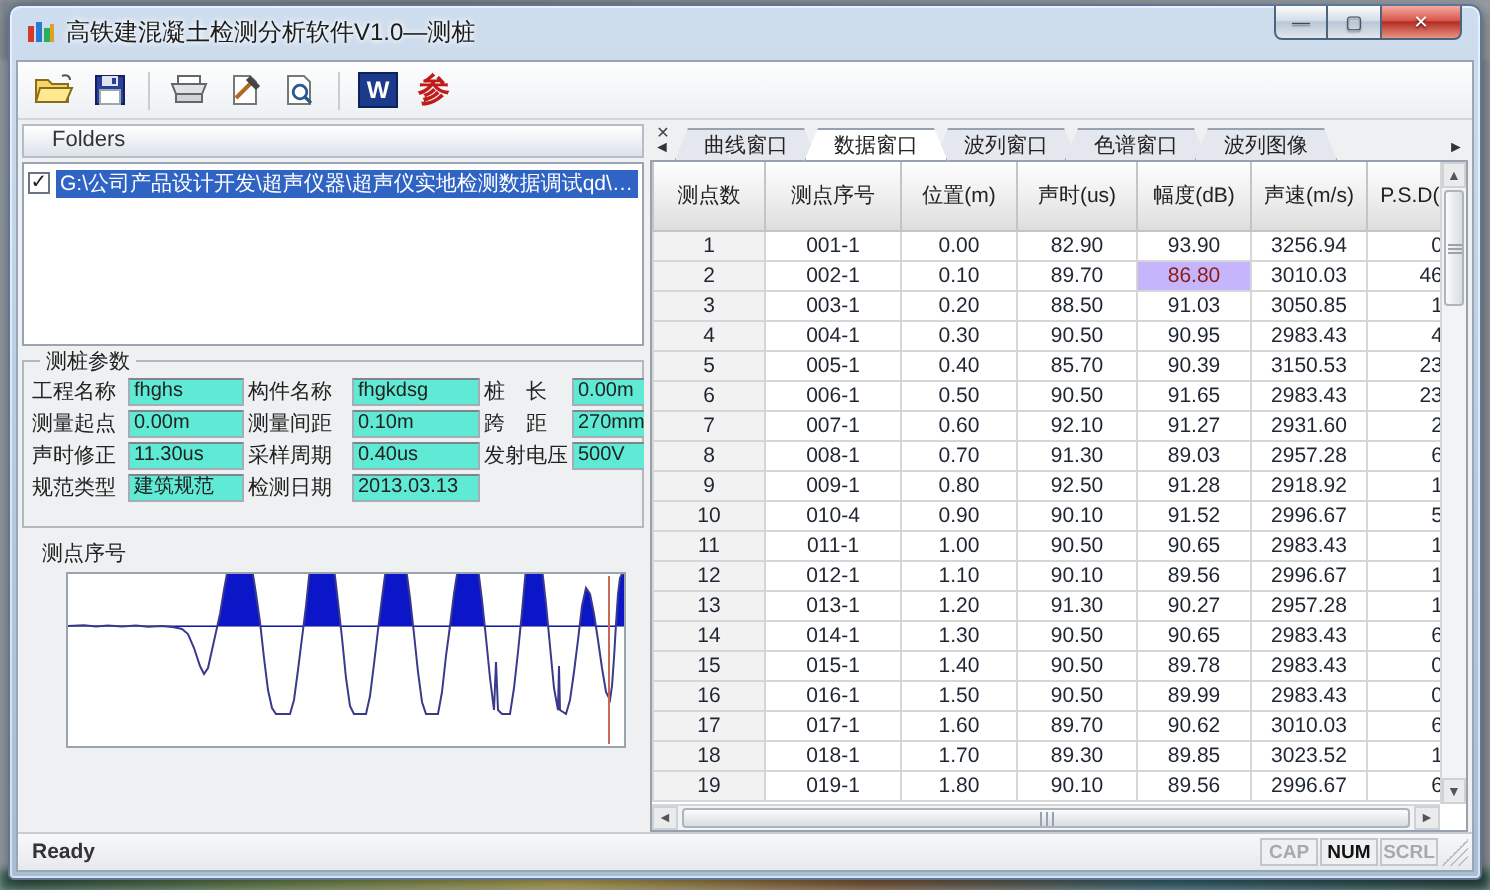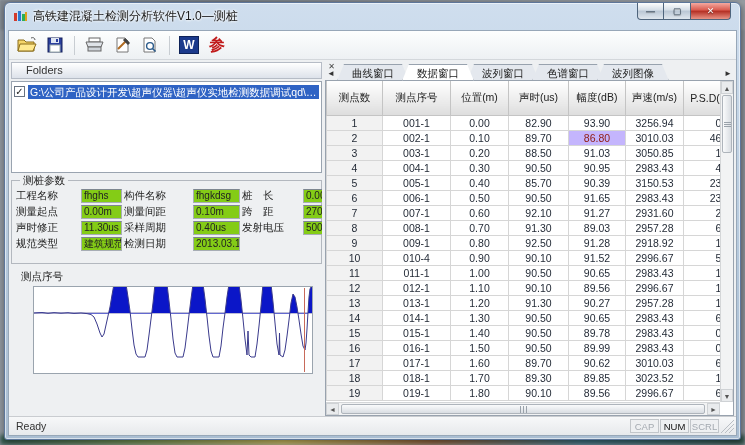--- a/index.html
+++ b/index.html
@@ -54,22 +54,22 @@
   .checkbox { width:11px; height:11px; background:#fff; border:1px solid #6a7danger; border:1px solid #6a7482; flex:0 0 auto;
     font-size:10px; line-height:9px; text-align:center; color:#222; }
   .folder-path { flex:1; background:#2f63c4; color:#fff; font-size:10.5px; line-height:14px; padding:0 2px;
     white-space:nowrap; overflow:hidden; text-overflow:ellipsis; }
 
   .groupbox { margin-top:7px; position:relative; border:1px solid #b3b8bf; height:84px; padding-top:6px; }
   .groupbox-title { position:absolute; top:-7px; left:8px; background:#eef0f2; font-size:10.5px; color:#222; padding:0 3px; }
   .param-grid { display:grid; grid-template-columns:46px 58px 50px 64px 42px 44px; column-gap:2px; row-gap:2px;
     padding:2px 3px 0 4px; align-items:center; }
   .plabel { font-size:10.5px; color:#222; white-space:nowrap; overflow:hidden; }
-  .pfield { font-size:10px; color:#222; background:#84cc16; border:1px solid #a7adb5; border-top-color:#7d8690;
-    height:14px; line-height:12px; padding:0 2px; white-space:nowrap; overflow:hidden;margin-left:17px; }
+  .pfield { font-size:10px; color:#222; background:#5eead4; border:1px solid #a7adb5; border-top-color:#7d8690;
+    height:14px; line-height:12px; padding:0 2px; white-space:nowrap; overflow:hidden; }
 
   .wave-label { font-size:10.5px; color:#222; margin:6px 0 2px 10px; }
   .wave-box { margin-left:22px; width:280px; height:88px; background:#fff; border:1px solid #9aa4ae; position:relative; }
   .wave-cursor { position:absolute; top:1px; bottom:1px; right:7px; width:1px; background:#c86a5a; }
 
   .controls-row { display:flex; align-items:center; font-size:10.5px; color:#222; margin:5px 0 0 96px; gap:4px; white-space:nowrap; }
   .chk { width:10px; height:10px; border:1px solid #707a84; background:#fff; display:inline-block; }
   .radio { width:10px; height:10px; border:1px solid #707a84; border-radius:50%; background:#fff; display:inline-block; position:relative; }
   .radio.on::after { content:""; position:absolute; left:2px; top:2px; width:4px; height:4px; border-radius:50%; background:#1a1a1a; }
   .ctl-gap { width:10px; }
@@ -103,21 +103,21 @@
   .vs-down { position:absolute; bottom:0; left:0; right:0; }
 
   .hscroll { position:absolute; bottom:0; left:0; right:13px; height:13px; background:#f2f3f4; border-top:1px solid #d4d6d8; display:flex; }
   .hs-btn { width:13px; font-size:7px; color:#555; text-align:center; line-height:12px; background:#e9ebed; border:1px solid #cfd2d5; flex:0 0 auto; }
   .hs-thumb { flex:1; margin:1px 2px; background:linear-gradient(#fafbfc,#d9dde2); border:1px solid #aeb4bb; border-radius:2px;
     display:flex; align-items:center; justify-content:center; }
   .hs-grip { width:7px; height:7px; background:repeating-linear-gradient(90deg,#9aa2aa 0 1px, transparent 1px 3px); }
 
   
   .statusbar { height:19px; background:linear-gradient(#f7f8f9,#e7e9ec); border-top:1px solid #c9ccd0;
-    display:flex; align-items:center; font-size:10.5px; color:#333; padding:0 2px 0 7px; }
+    display:flex; align-items:center; font-size:10.5px; color:#333; padding:0 2px 0 7px;font-weight:bold; }
   .sb-cells { margin-left:auto; display:flex; gap:1px; }
   .sb-cell { width:29px; height:14px; text-align:center; font-size:9.5px; line-height:13px;
     border:1px solid #c2c6ca; background:#eef0f2; color:#a4aab1; }
   .sb-cell.on { color:#111; }
   .sb-grip { width:13px; height:14px; margin-left:2px;
     background:linear-gradient(135deg, transparent 50%, #b9bec4 50%, #b9bec4 55%, transparent 55%, transparent 65%, #b9bec4 65%, #b9bec4 70%, transparent 70%, transparent 80%, #b9bec4 80%, #b9bec4 85%, transparent 85%); }
 </style>
 </head>
 <body>
 

